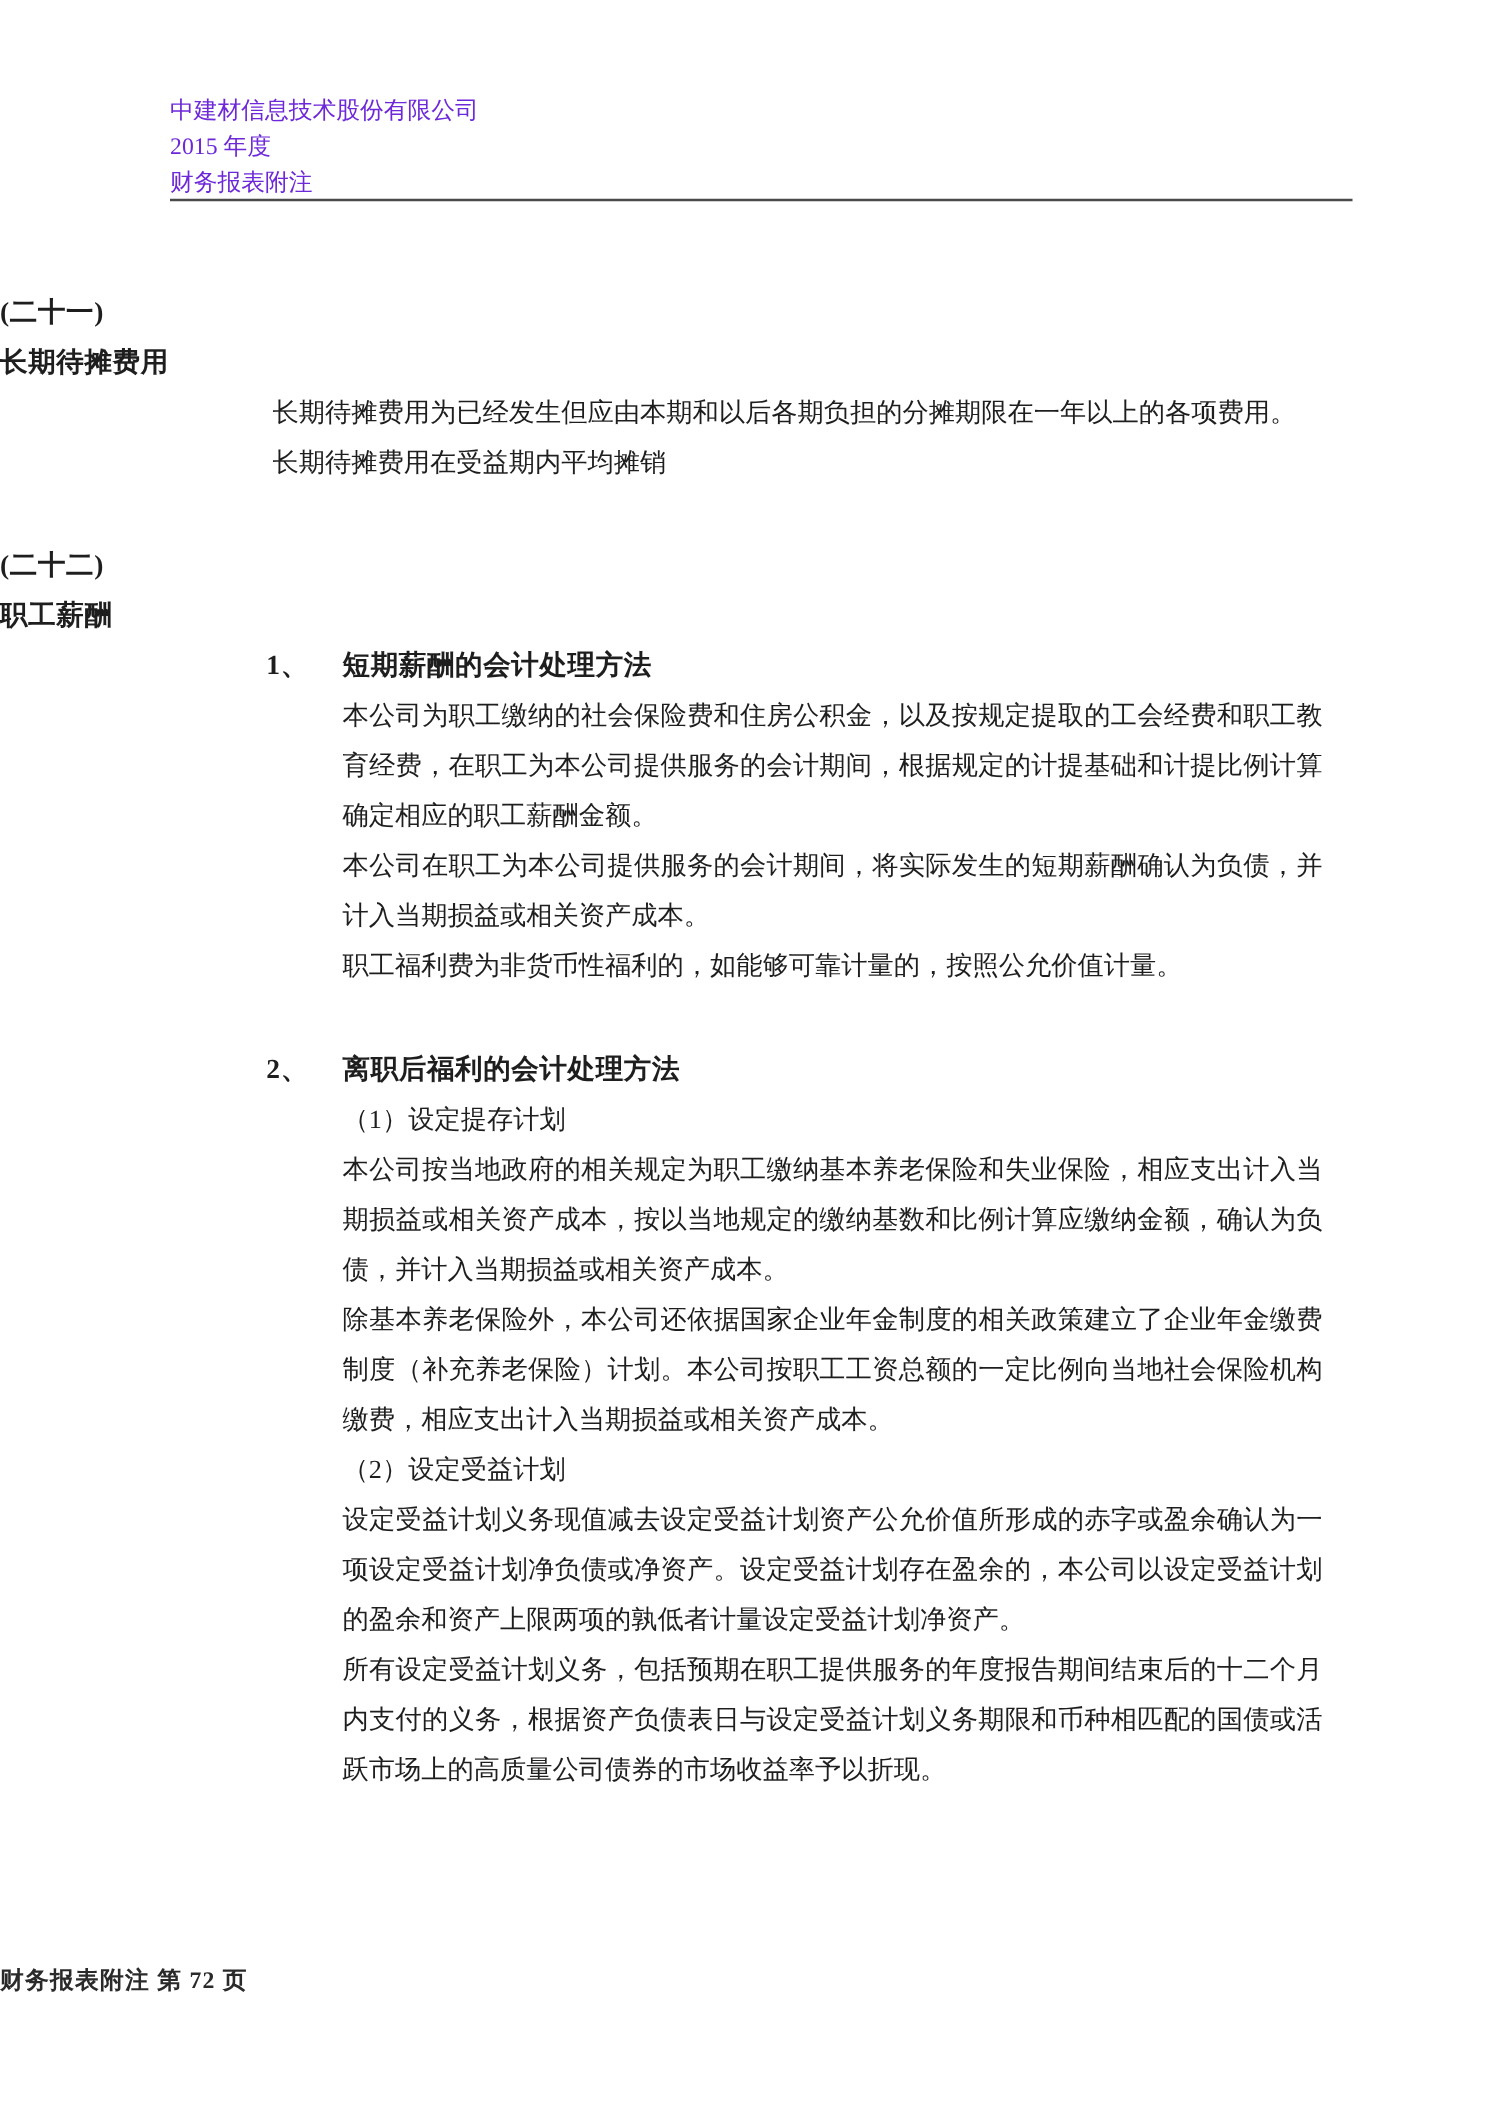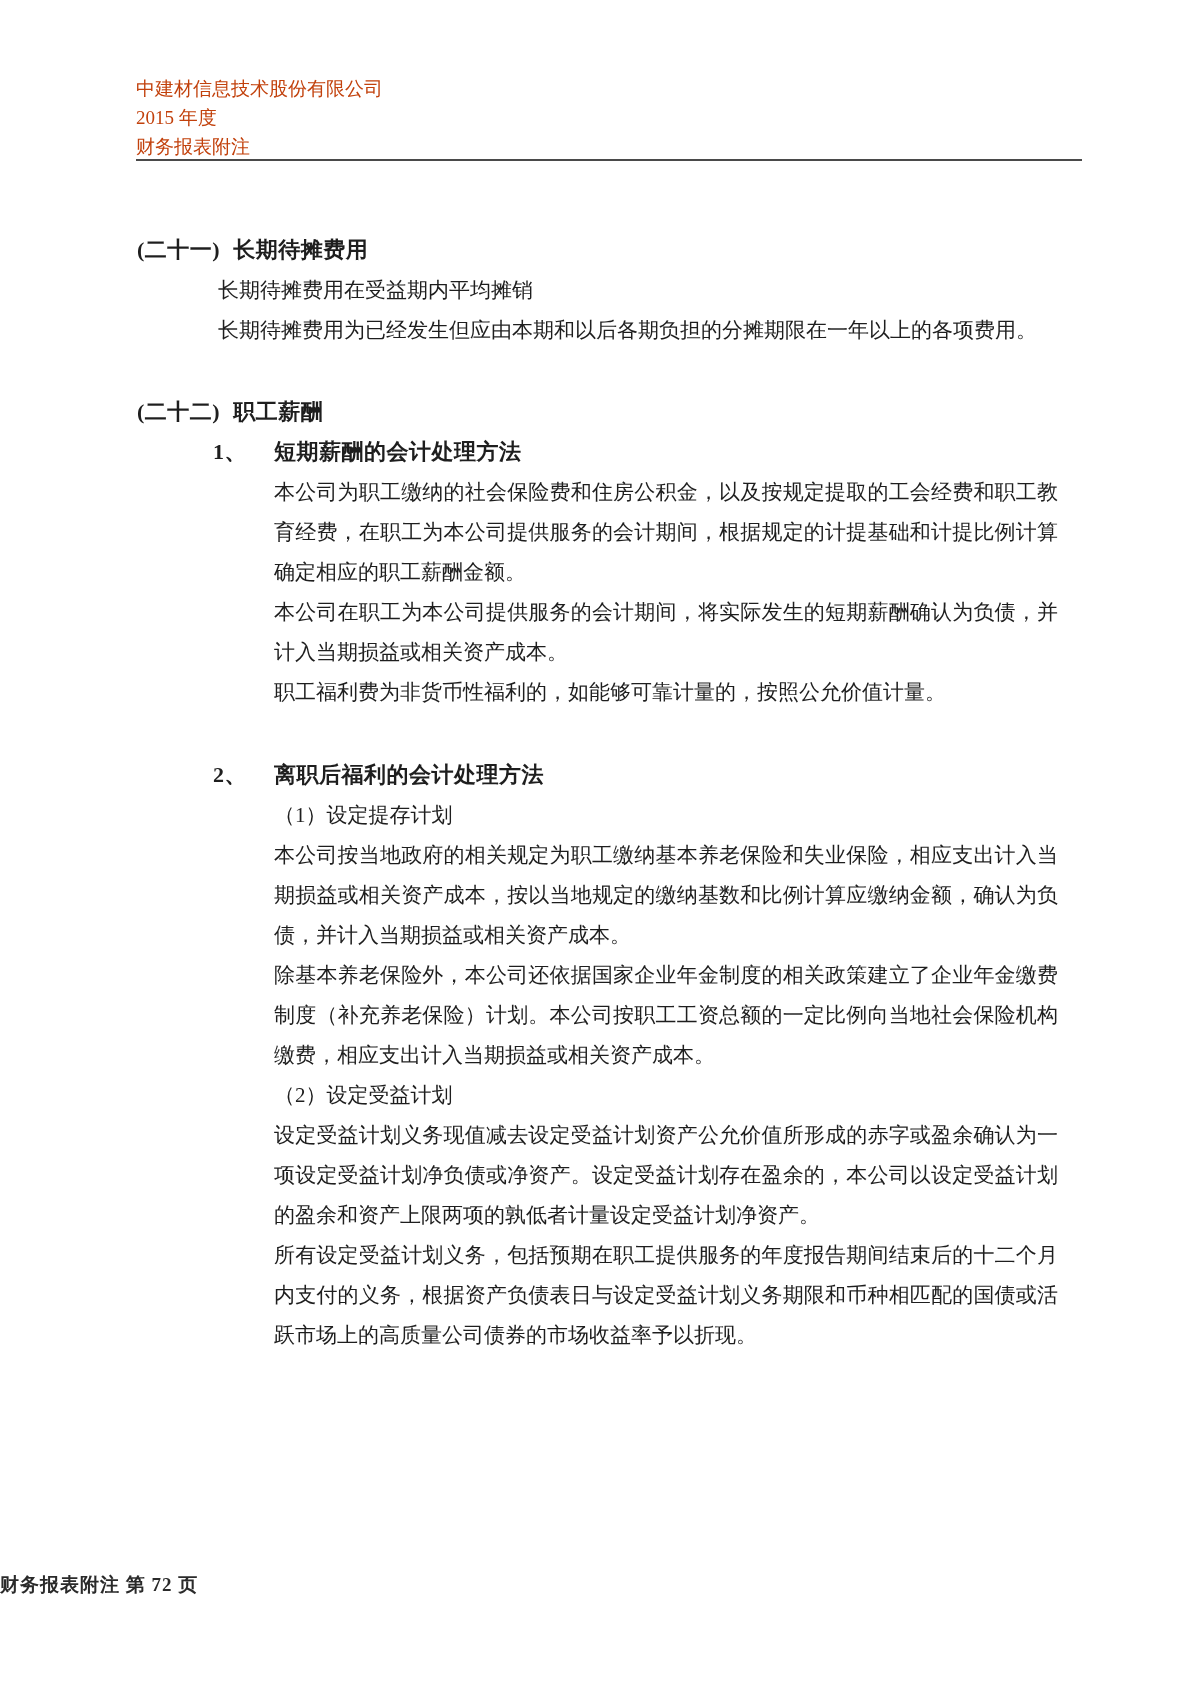--- a/index.html
+++ b/index.html
@@ -8,35 +8,35 @@
     position:relative;
     width:1200px; height:1697px;
     background:#ffffff;
     font-family:"Liberation Serif","DejaVu Serif",serif;
     color:#1e1e1e;
     overflow:hidden;
   }
   
   .doc-header {
     position:absolute; left:136px; top:74px; width:946px;
-    font-size:19px; line-height:29px; color:#c2410c;font-family:Liberation Serif, serif;
+    font-size:19px; line-height:29px; color:#6d28d9;font-family:Liberation Serif, serif;
   }
   .header-rule {
     position:absolute; left:136px; top:159px; width:946px; height:2px;
     background:#4a4a4a;
   }
   
   .doc-body {
     position:absolute; left:0; top:161px; width:1200px;
   }
   .sec-heading {
     display:flex; align-items:baseline;
-    padding-left:137px;
     font-weight:bold; font-size:22px; line-height:40px;
     letter-spacing:0.5px;
+    flex-direction:column;
   }
   .sec-heading .sec-label { margin-right:13px; }
   .sec-heading-21 { margin-top:69px; }
   .sec-heading-22 { margin-top:42px;text-align:center; }
   .sec21-para {
     margin-left:218px; width:820px;
     font-size:21px; line-height:40px;
     text-align:justify; text-align-last:left;
   }
   .item-title-row {
@@ -72,22 +72,22 @@
     <div>财务报表附注</div>
   </div>
   <div class="header-rule"></div>
 
   <div class="doc-body">
 
     <div class="sec-heading sec-heading-21">
       <span class="sec-label">(二十一)</span>
       <span class="sec-title">长期待摊费用</span>
     </div>
+    <p class="sec21-para">长期待摊费用为已经发生但应由本期和以后各期负担的分摊期限在一年以上的各项费用。</p>
     <p class="sec21-para">长期待摊费用在受益期内平均摊销</p>
-    <p class="sec21-para">长期待摊费用为已经发生但应由本期和以后各期负担的分摊期限在一年以上的各项费用。</p>
 
     <div class="sec-heading sec-heading-22">
       <span class="sec-label">(二十二)</span>
       <span class="sec-title">职工薪酬</span>
     </div>
 
     <div class="item-title-row">
       <span class="item-num">1、</span>
       <span class="item-title">短期薪酬的会计处理方法</span>
     </div>

